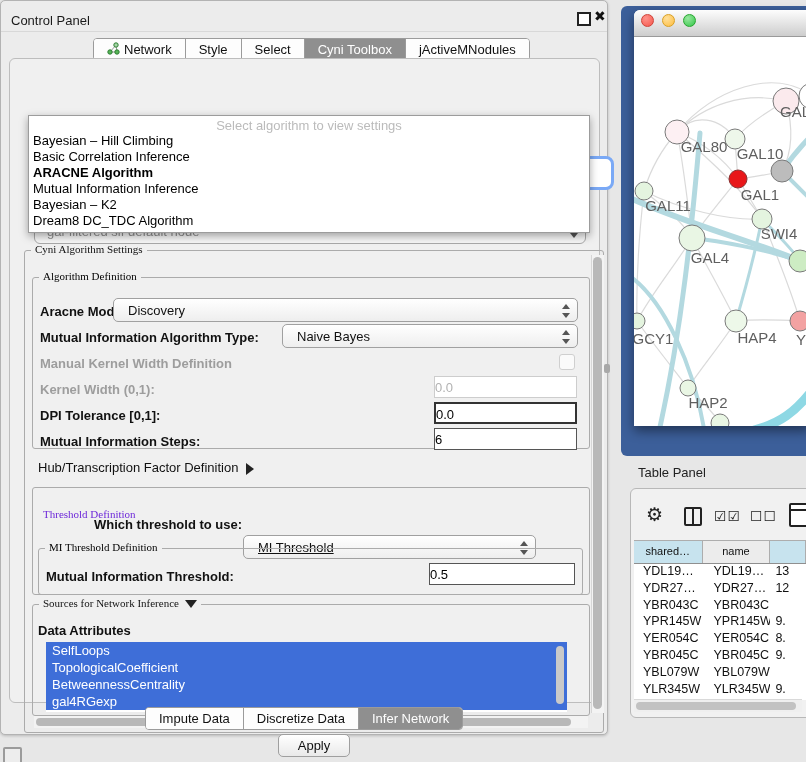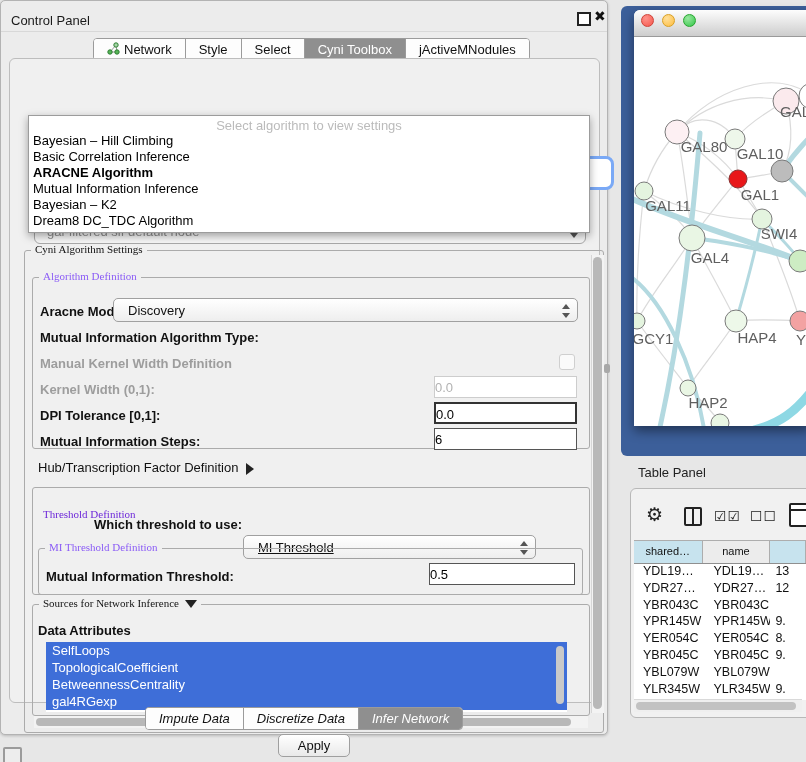--- a/index.html
+++ b/index.html
@@ -15,21 +15,21 @@
   #cp-float{left:576px;top:11px;width:10px;height:10px;border:2px solid #222;background:#fff;}
   #cp-close{left:593px;top:7px;font-family:"DejaVu Sans",sans-serif;font-size:14px;font-weight:bold;color:#111;}
 
   
   .seg{display:flex;border:1px solid #9b9b9b;border-radius:4px;overflow:hidden;background:#fdfdfd;height:21px;}
   .tab{display:flex;align-items:center;justify-content:center;gap:4px;padding:0 13px;
        border-left:1px solid #9b9b9b;background:#fdfdfd;color:#111;white-space:nowrap;cursor:default;}
   .tab:first-child{border-left:none;}
   .tab-sel{background:#8f8f8f;color:#fff;}
   #top-tabs{left:92px;top:37px;}
-  #bottom-tabs{left:144px;top:706px;font-style:italic;}
+  #bottom-tabs{left:144px;top:706px;}
 
   
   #content{left:8px;top:57px;width:589px;height:643px;background:#f0f0f0;
            border:1px solid #bdbdbd;border-radius:6px;}
 
   
   #ghost-combo{left:560px;top:97px;width:38px;height:28px;background:#fff;
                border:3px solid #7aa9f6;border-radius:8px;z-index:4;}
   
   #net-combo{left:24px;top:159px;width:552px;height:26px;background:#f6f6f6;border:1px solid #a8a8a8;
@@ -38,21 +38,21 @@
   
   #dropdown{left:18px;top:56px;width:560px;height:116px;background:#fff;border:1px solid #9c9c9c;
             box-shadow:0 3px 8px rgba(0,0,0,.35);z-index:50;}
   #dd-prompt{height:15px;text-align:center;color:#bbb;padding-top:2px;}
   .dd-item{height:16px;line-height:16px;padding-left:4px;color:#000;}
   .dd-bold{font-weight:bold;}
 
   
   .group{border:1px solid #ababab;border-radius:3px;}
   .legend{position:absolute;top:-8px;left:6px;background:#f0f0f0;padding:0 4px;font-size:11px;font-family:Liberation Serif, serif;}
-  .legend-blue{color:#8b5cf6;}
+  .legend-blue{color:#000000;}
   .legend-green{color:#6d28d9;margin-top:28px;}
   #settings-group{left:14px;top:191px;width:578px;height:481px;}
   #algo-group{left:22px;top:218px;width:556px;height:170px;}
   #thr-group{left:22px;top:428px;width:556px;height:106px;}
   #mi-group{left:28px;top:489px;width:543px;height:45px;}
   #src-group{left:22px;top:545px;width:556px;height:110px;}
 
   .lbl{position:absolute;font-weight:bold;color:#111;}
   .lbl-dis{color:#9d9d9d;}
 
@@ -187,20 +187,24 @@
 
       <div id="algo-group" class="abs group">
         <span class="legend legend-blue">Algorithm Definition</span>
       </div>
       <span class="lbl" style="left:30px;top:245px;">Aracne Mode:</span>
       <div class="combo" style="left:103px;top:239px;width:465px;">
         <span>Discovery</span>
         <span class="arrows"></span>
       </div>
       <span class="lbl" style="left:30px;top:271px;">Mutual Information Algorithm Type:</span>
+      <div class="combo" style="left:272px;top:265px;width:296px;">
+        <span>Naive Bayes</span>
+        <span class="arrows"></span>
+      </div>
       <span class="lbl lbl-dis" style="left:30px;top:297px;">Manual Kernel Width Definition</span>
       <span class="checkbox abs" style="left:549px;top:295px;"></span>
       <span class="lbl lbl-dis" style="left:30px;top:323px;">Kernel Width (0,1):</span>
       <div class="tfield tf-dis" style="left:424px;top:317px;width:143px;">0.0</div>
       <span class="lbl" style="left:30px;top:349px;">DPI Tolerance [0,1]:</span>
       <div class="tfield tf-dark" style="left:424px;top:343px;width:143px;">0.0</div>
       <span class="lbl" style="left:30px;top:375px;">Mutual Information Steps:</span>
       <div class="tfield tf-mid" style="left:424px;top:369px;width:143px;">6</div>
 
       <div id="hub-row" class="abs">

